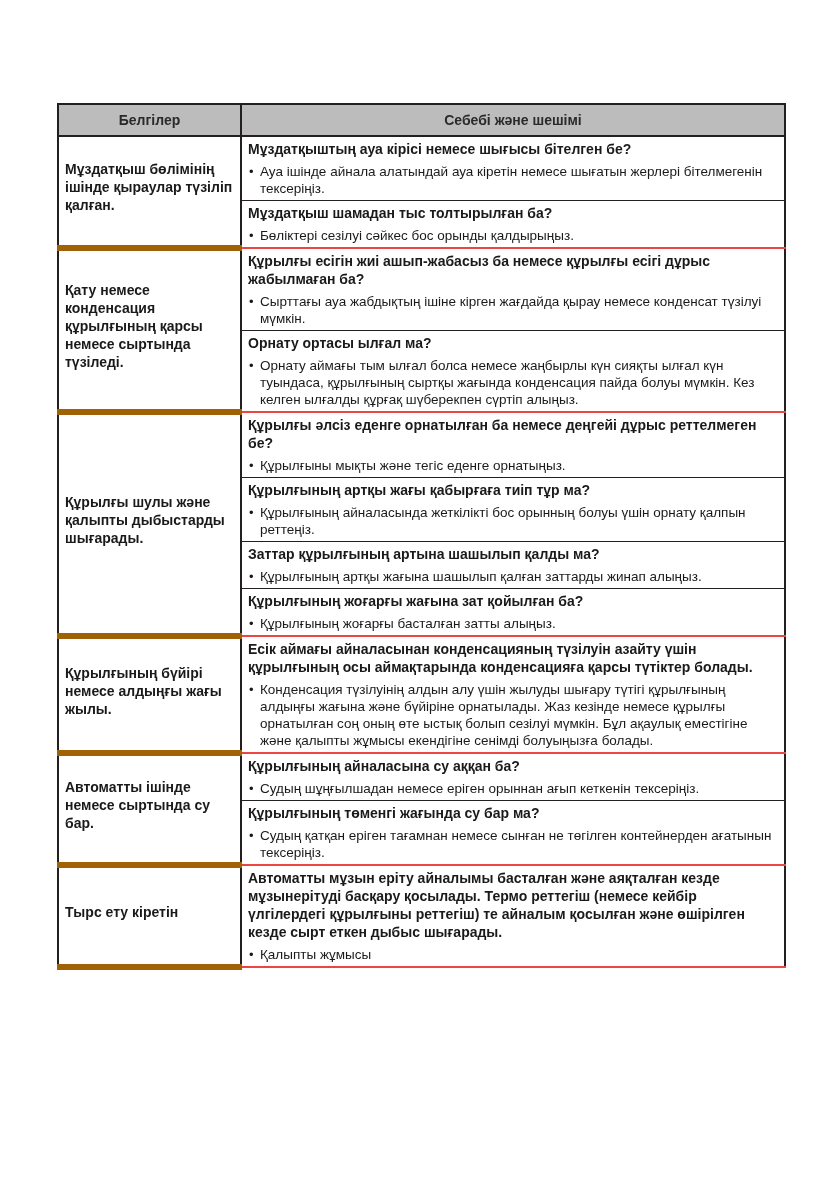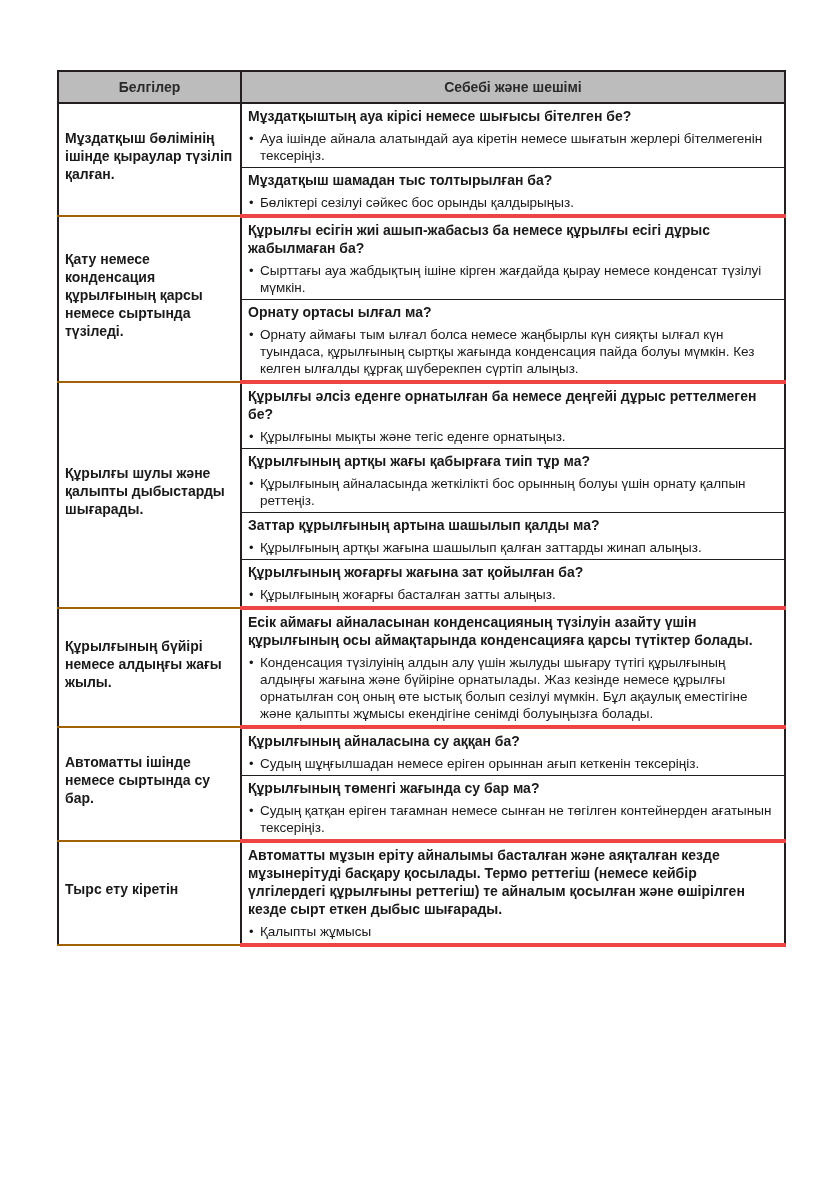--- a/index.html
+++ b/index.html
@@ -10,21 +10,21 @@
     body {
       width: 839px;
       height: 1191px;
       position: relative;
       font-family: "Liberation Sans", sans-serif;
       color: #1a1a1a;
     }
     .page {
       position: absolute;
       left: 57px;
-      top: 70px;
+      top: 103px;
       width: 727px;
     }
     table.trouble {
       width: 727px;
       border-collapse: collapse;
       table-layout: fixed;
       border: 2px solid #231f20;
     }
     table.trouble col.c1 { width: 183px; }
     table.trouble col.c2 { width: 544px; }
@@ -37,30 +37,30 @@
       text-align: center;
       border: 2px solid #231f20;
       color: #2a2a2a;
     }
     tbody td {
       vertical-align: middle;
       padding: 0;
     }
     td.symptom {
       border-top: 2px solid #231f20;
-      border-bottom: 2px solid #a16207;
+      border-bottom: 6px solid #a16207;
       border-right: 2px solid #231f20;
       font-weight: bold;
       font-size: 14px;
       line-height: 18px;
       padding: 4px 6px 12px 6px;
     }
     td.causes {
       border-top: 2px solid #231f20;
-      border-bottom: 4px solid #ef4444;
+      border-bottom: 2px solid #ef4444;
     }
     .qa {
       border-top: 1px solid #231f20;
     }
     .qa:first-child {
       border-top: none;
     }
     .question {
       font-weight: bold;
       font-size: 14px;

